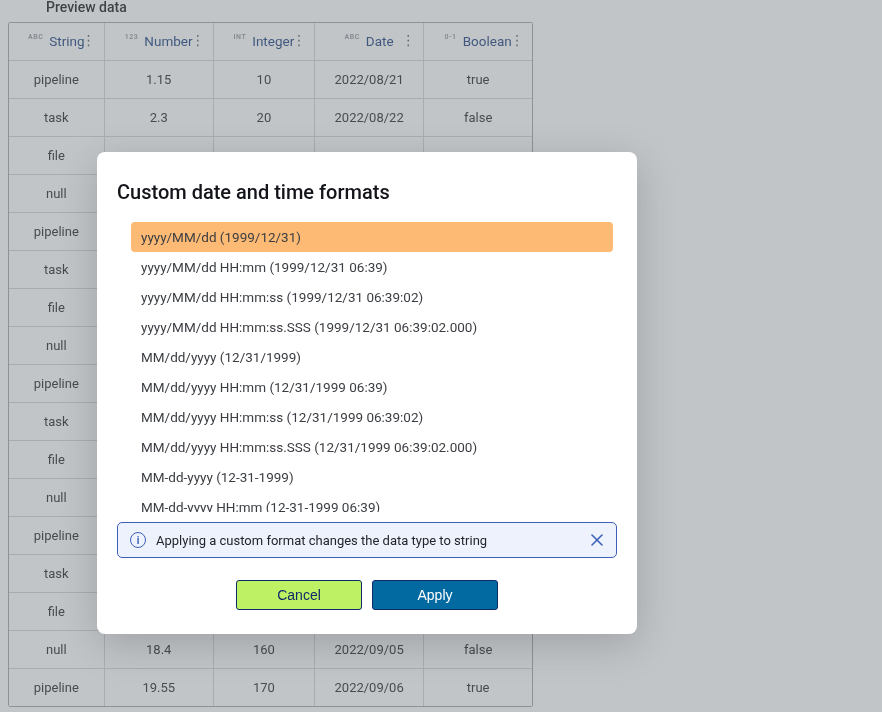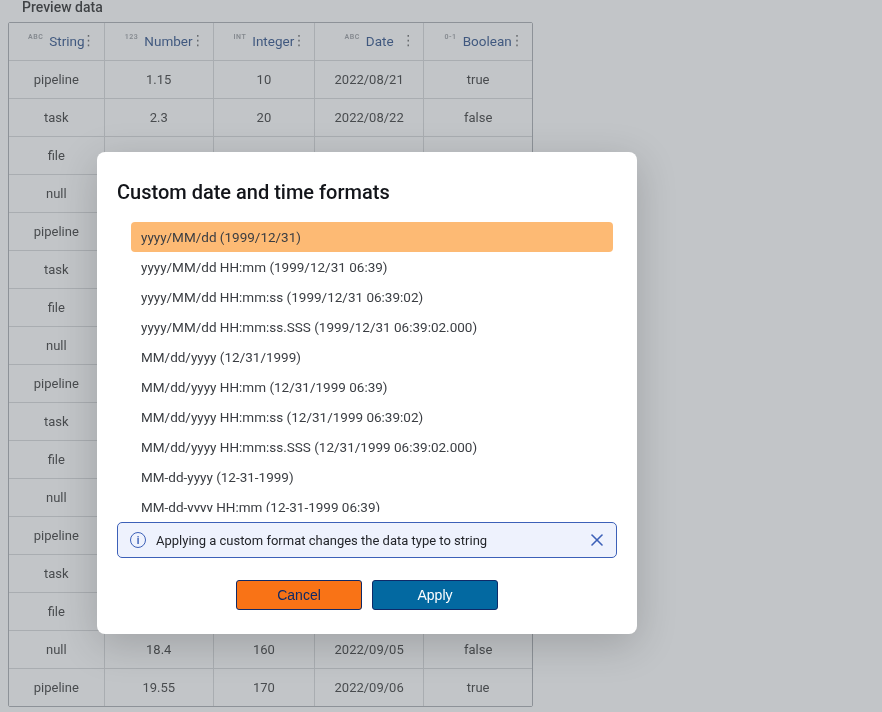--- a/index.html
+++ b/index.html
@@ -12,20 +12,21 @@
       width: 882px;
       height: 712px;
       position: relative;
       overflow: hidden;
     }
     .page-header {
       display: flex;
       align-items: center;
       padding: 0 14px;
       height: 14px;
+      margin-left: 24px;
     }
     .page-header-title {
       font-size: 14px;
       font-weight: 500;
       color: #111;
       margin-left: 8px;
     }
     .table-wrapper {
       border: 1px solid #9fa3a8;
       border-radius: 2px;
@@ -160,21 +161,21 @@
       width: 126px;
       height: 30px;
       border-radius: 3px;
       font-size: 14px;
       cursor: pointer;
       display: inline-flex;
       align-items: center;
       justify-content: center;
     }
     .btn-secondary {
-      background: #f97316;
+      background: #bef264;
       border: 1px solid #0f2a68;
       color: #0f2a68;
     }
     .btn-primary {
       background: #0369a1;
       border: 1px solid #0f2a68;
       color: #fff;
     }
   </style>
 </head>

